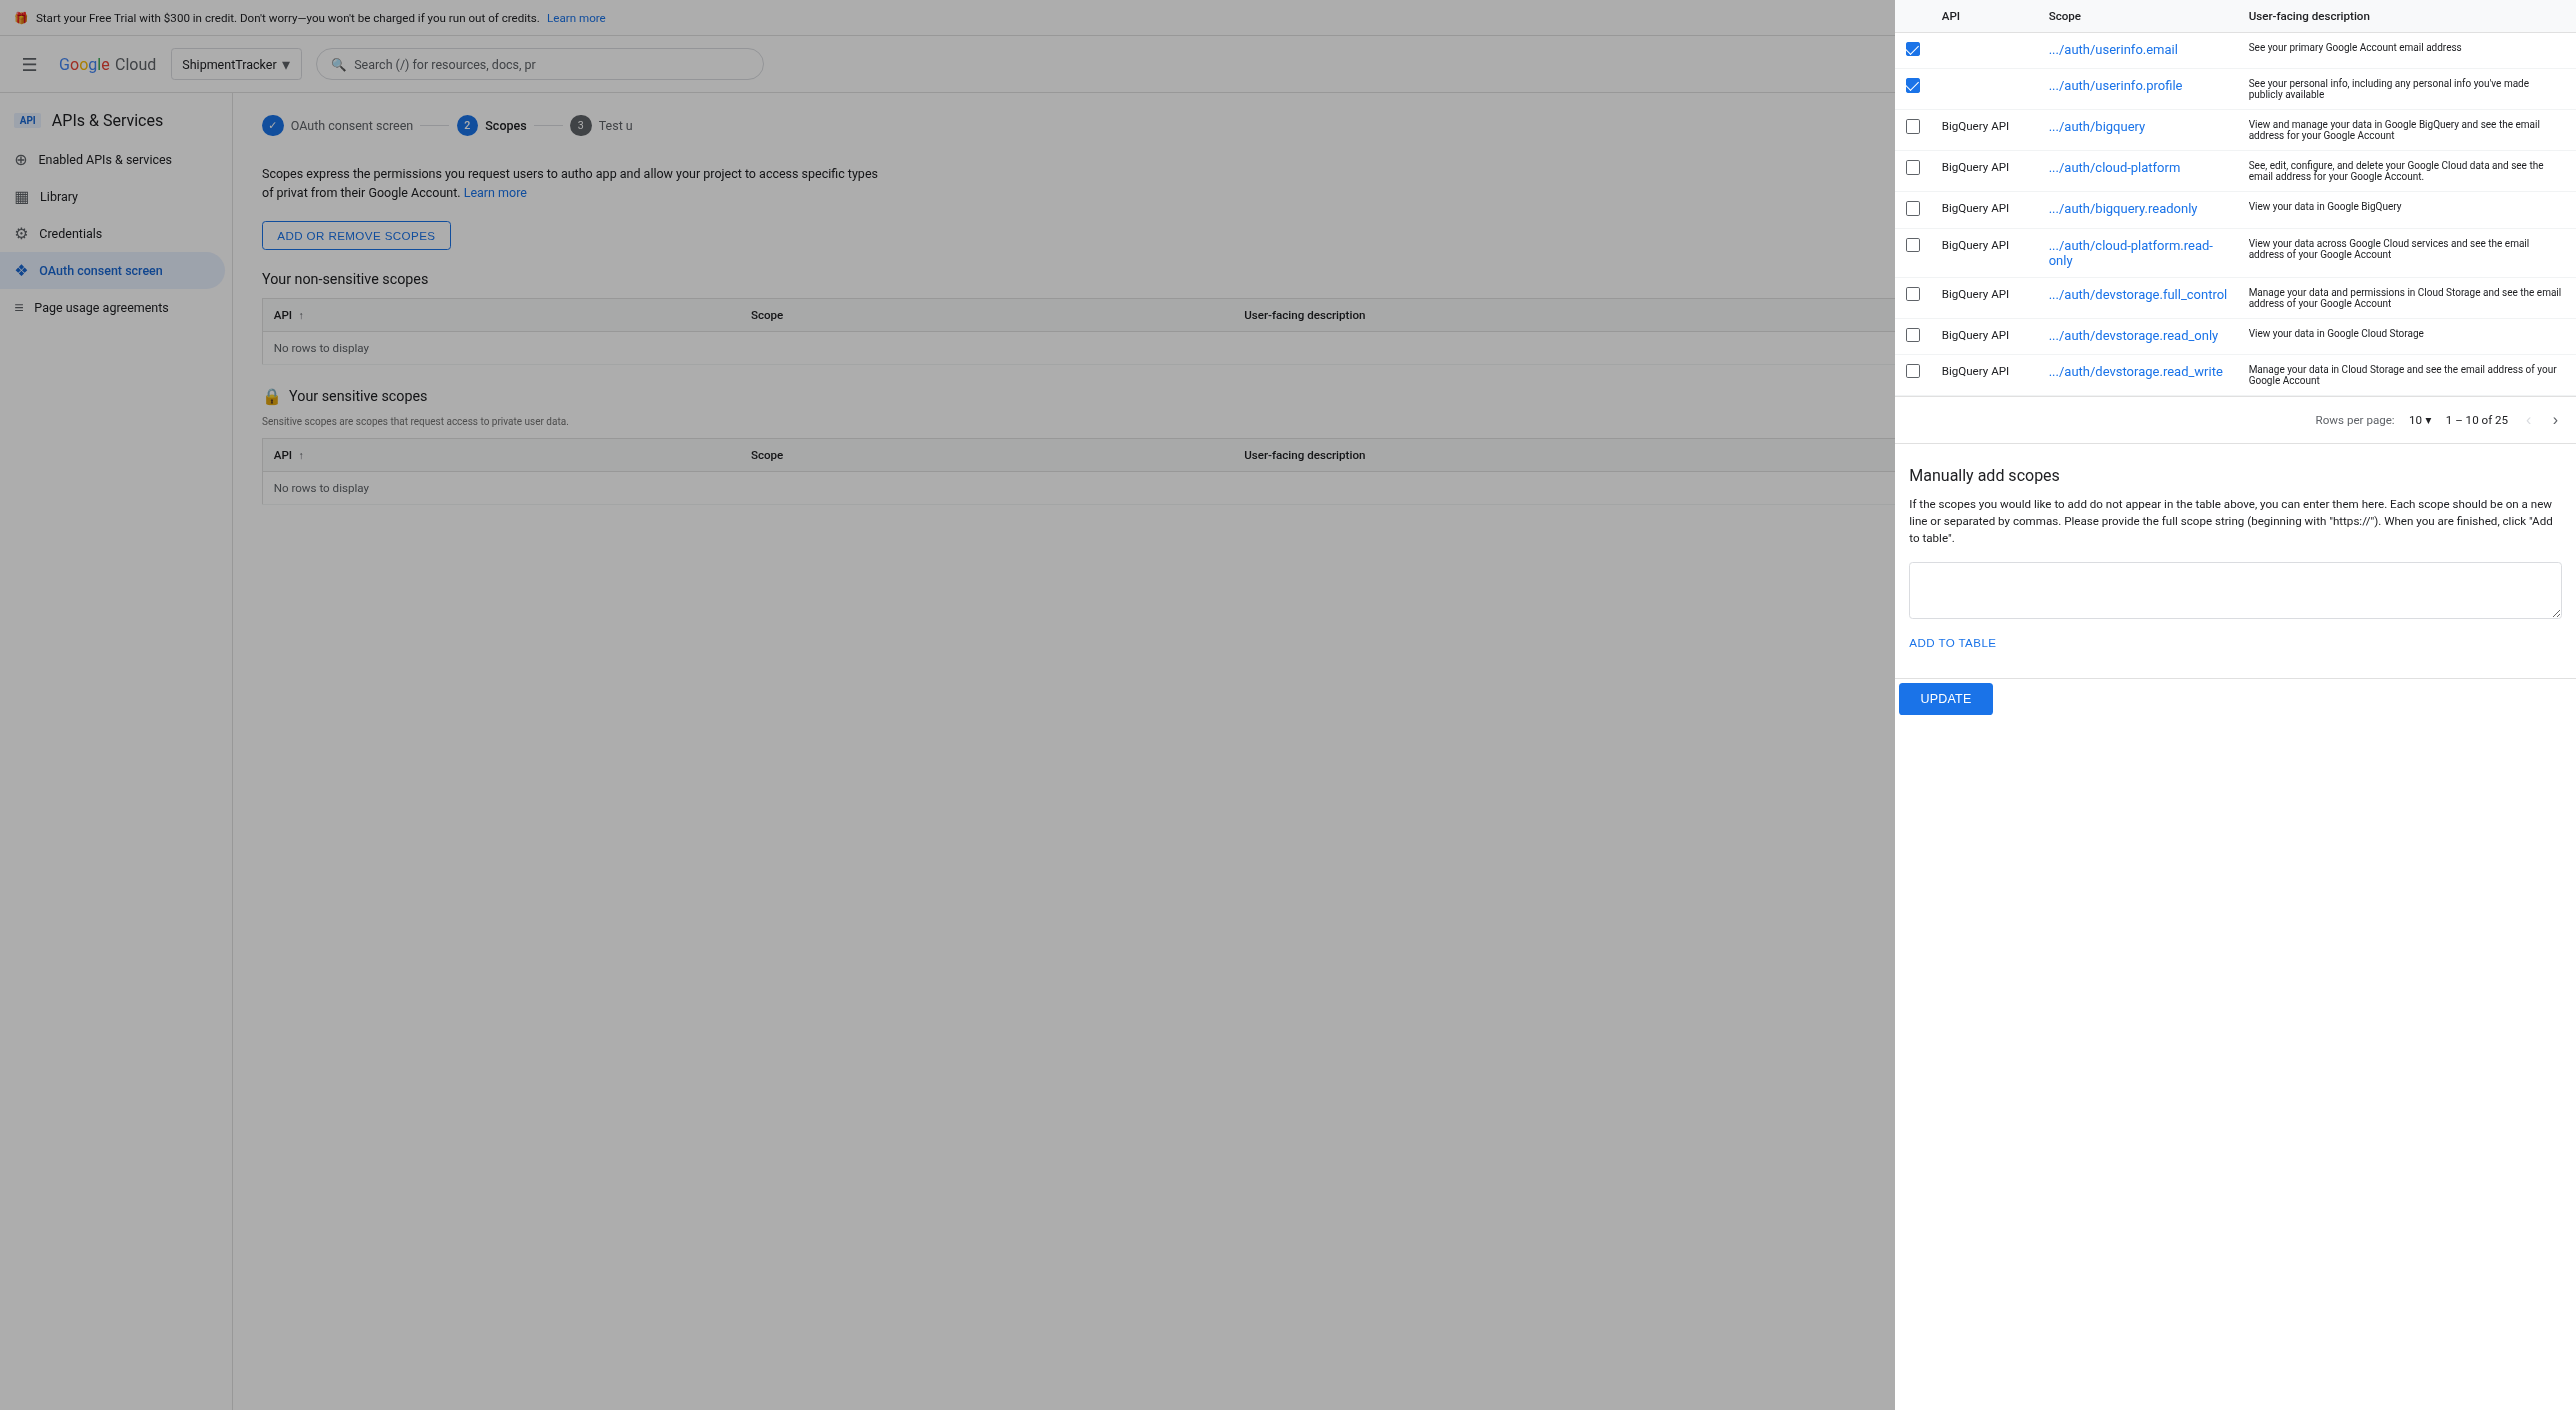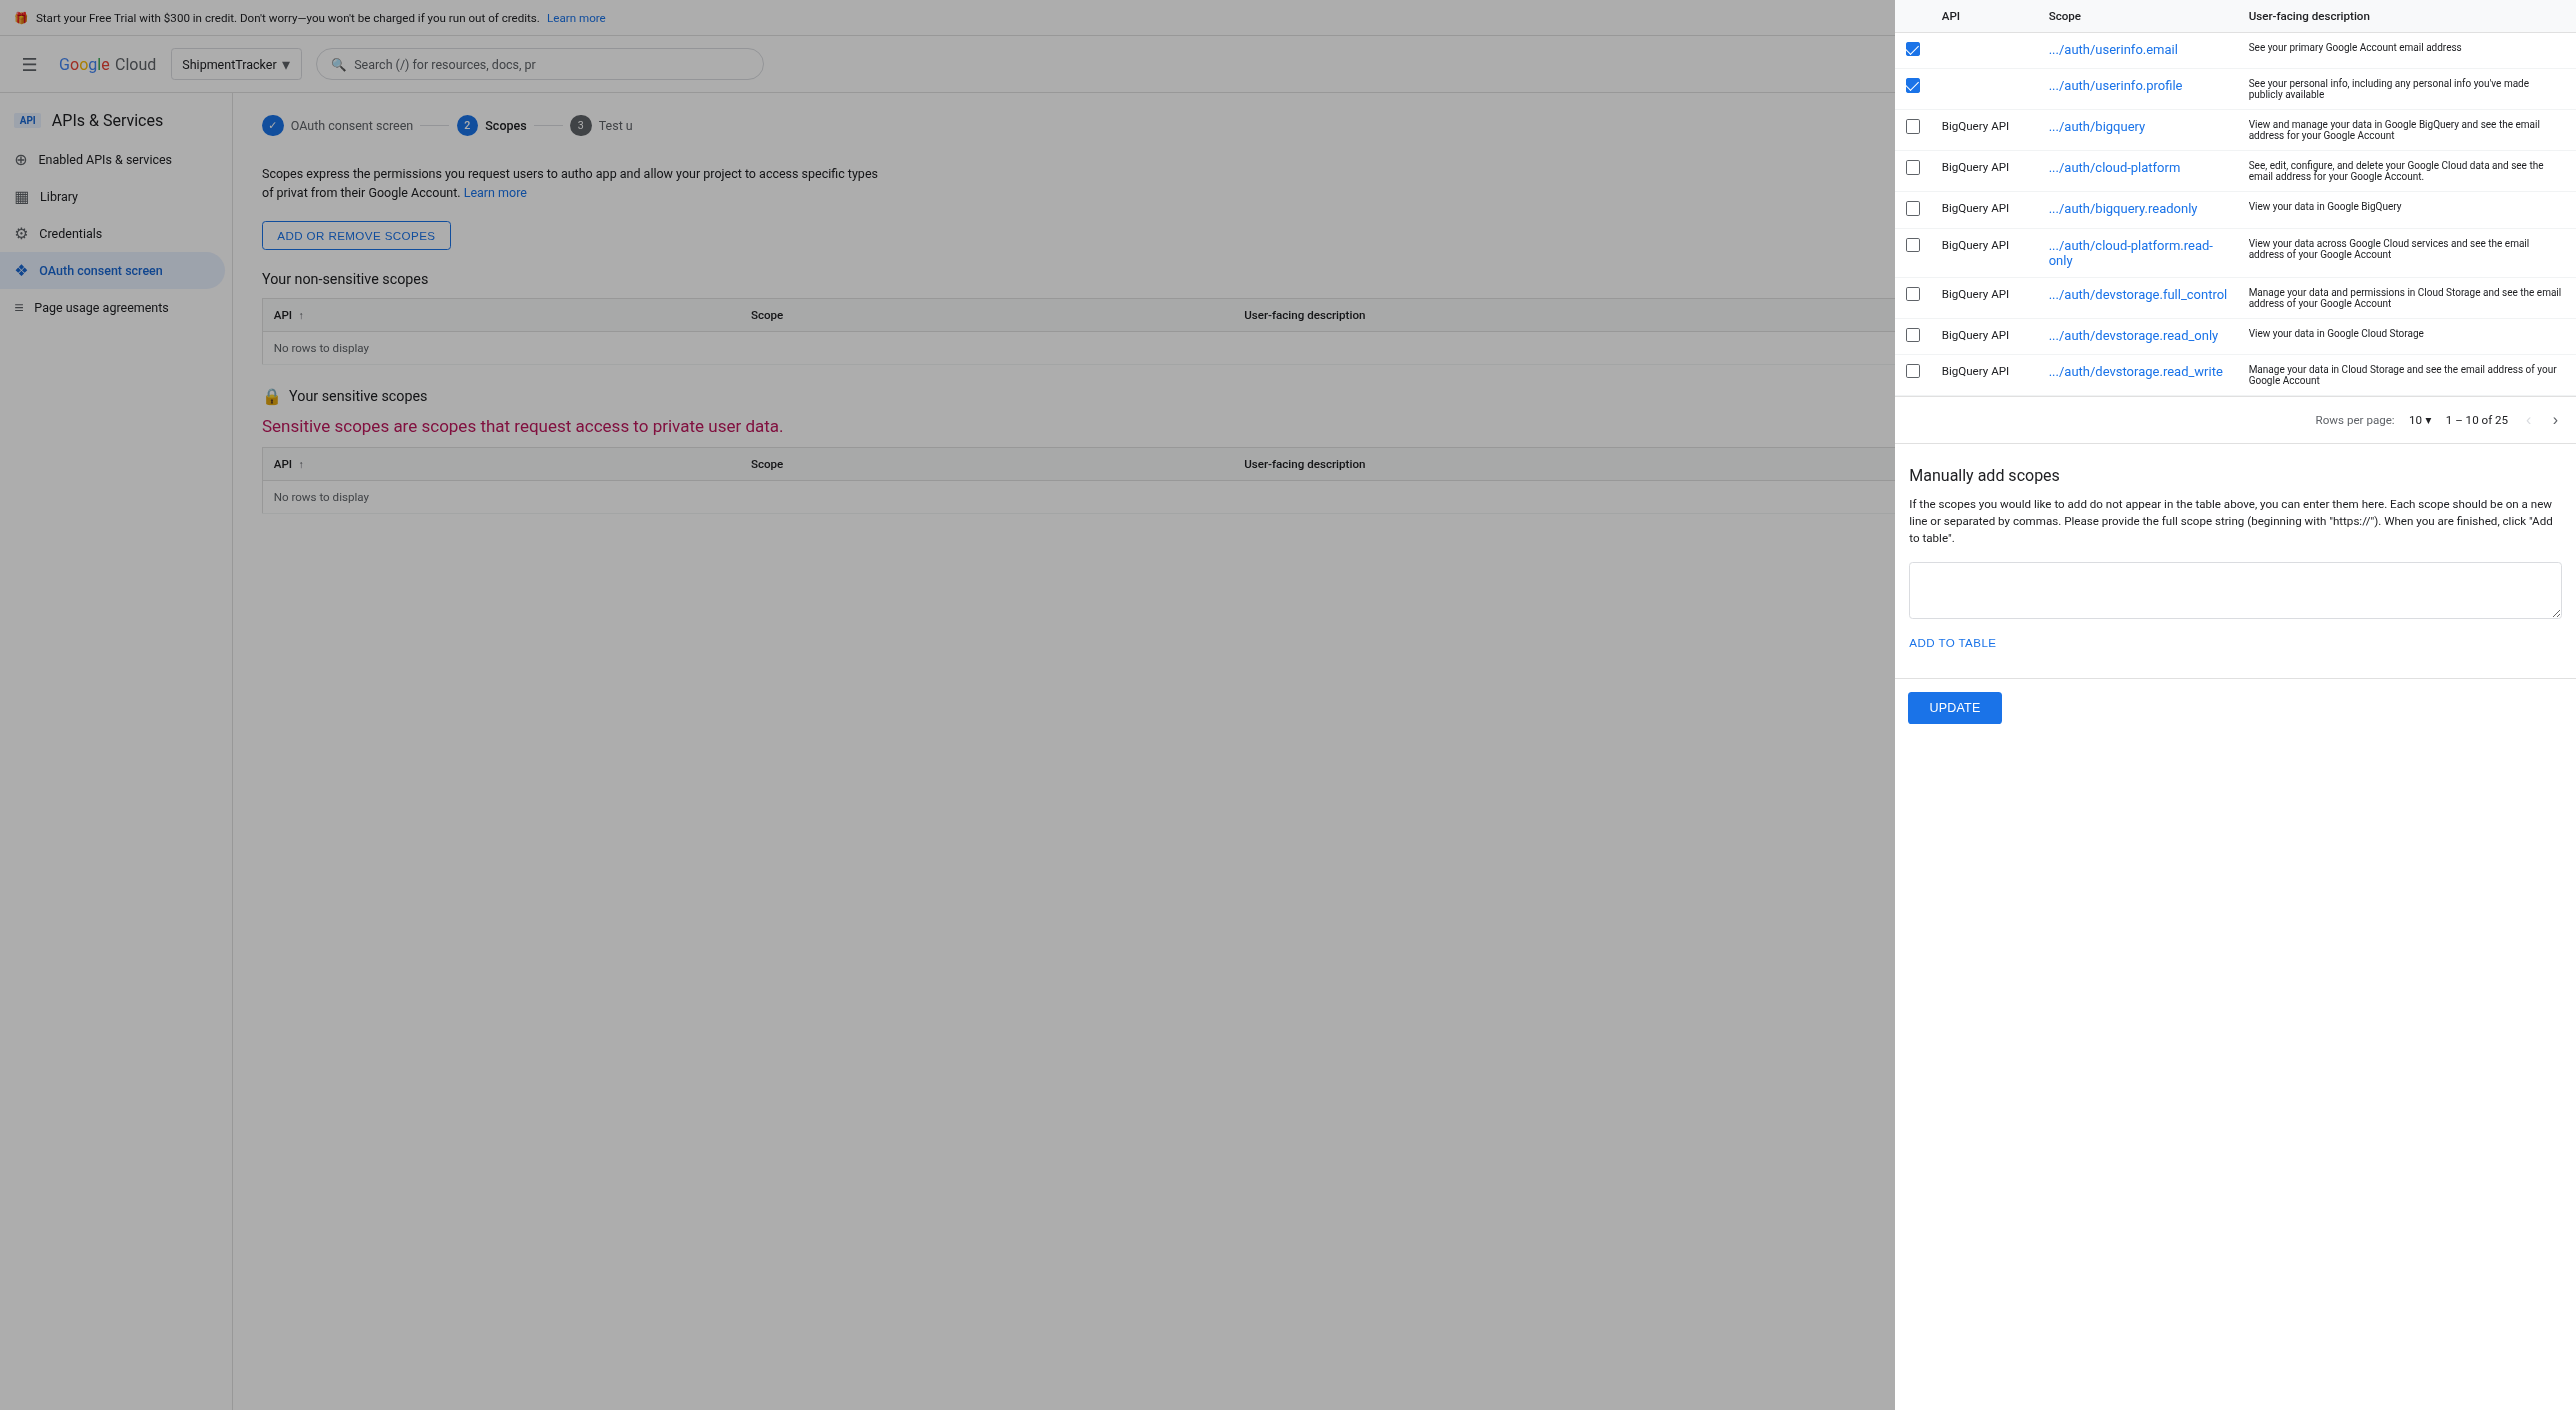--- a/index.html
+++ b/index.html
@@ -200,22 +200,22 @@
       align-items: center;
       gap: 7.2px;
       font-size: 14.3px;
       font-weight: 400;
       color: #202124;
       margin: 21.5px 0 10.7px;
     }
     .section-title .lock-icon { color: #5f6368; font-size: 16px; }
 
     .scope-text {
-      font-size: 17px;
-      color: #be185d;
+      font-size: 10px;
+      color: #737373;
       margin-bottom: 10.7px;
       max-width: 627px;
     }
 
     
     .scope-table {
       width: 100%;
       border-collapse: collapse;
       border: 0.9px solid #e0e0e0;
       font-size: 11.6px;
@@ -372,21 +372,21 @@
       font-size: 11.6px;
       font-weight: 500;
       letter-spacing: 0.4px;
       cursor: pointer;
       padding: 7.2px 0;
       margin-top: 7.2px;
     }
 
     
     .update-section {
-      padding: 13px;
+      padding: 4px;
       border-top: 0.9px solid #e0e0e0;
     }
     .update-btn {
       background: #1a73e8;
       color: #fff;
       border: none;
       padding: 9px 21.5px;
       font-size: 12.5px;
       font-weight: 500;
       border-radius: 3.6px;

